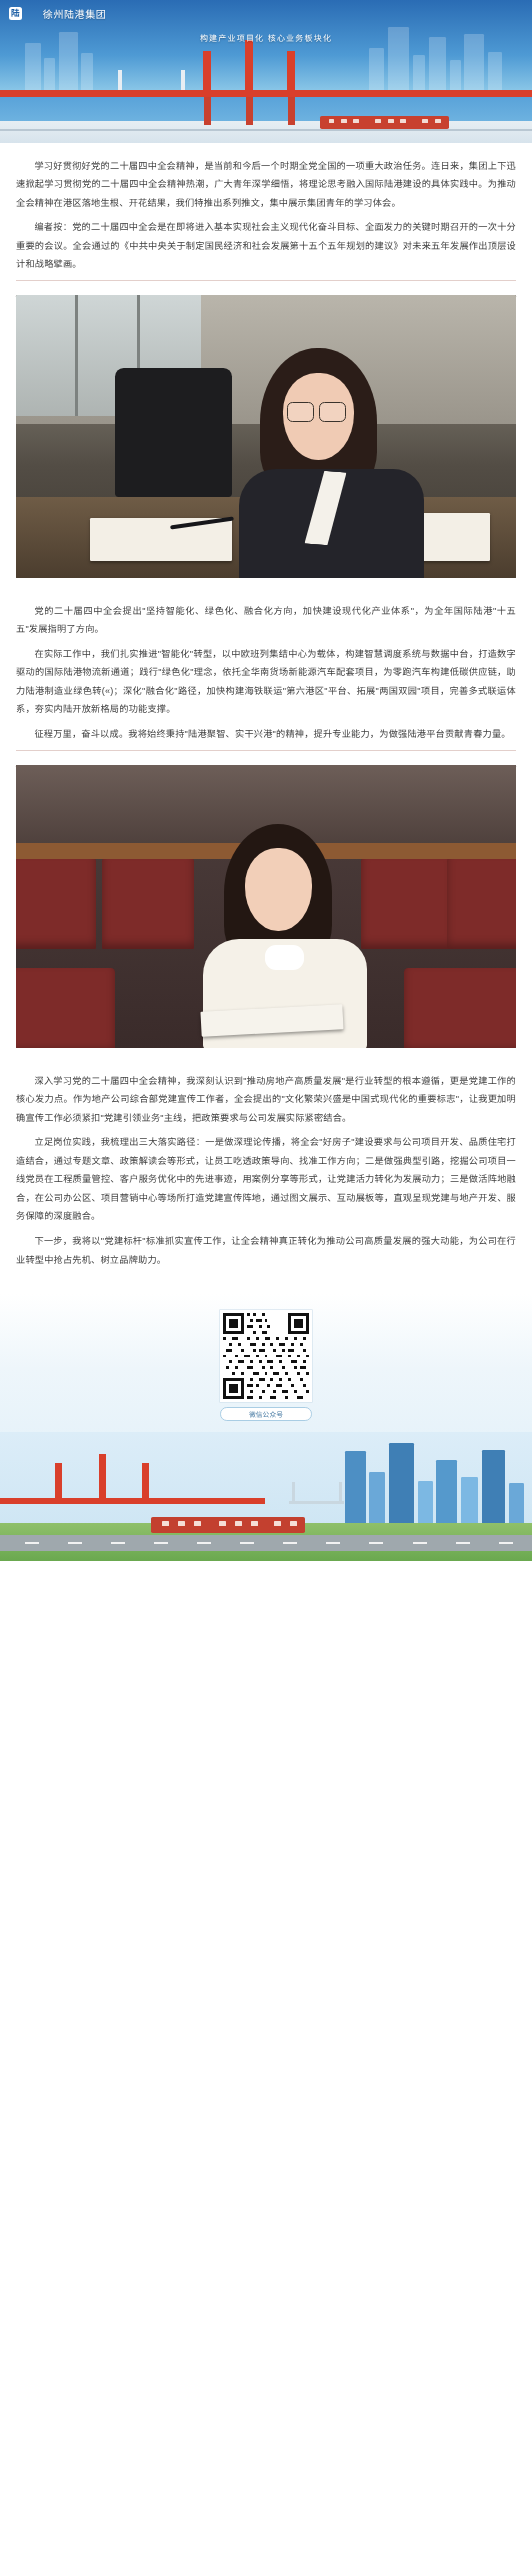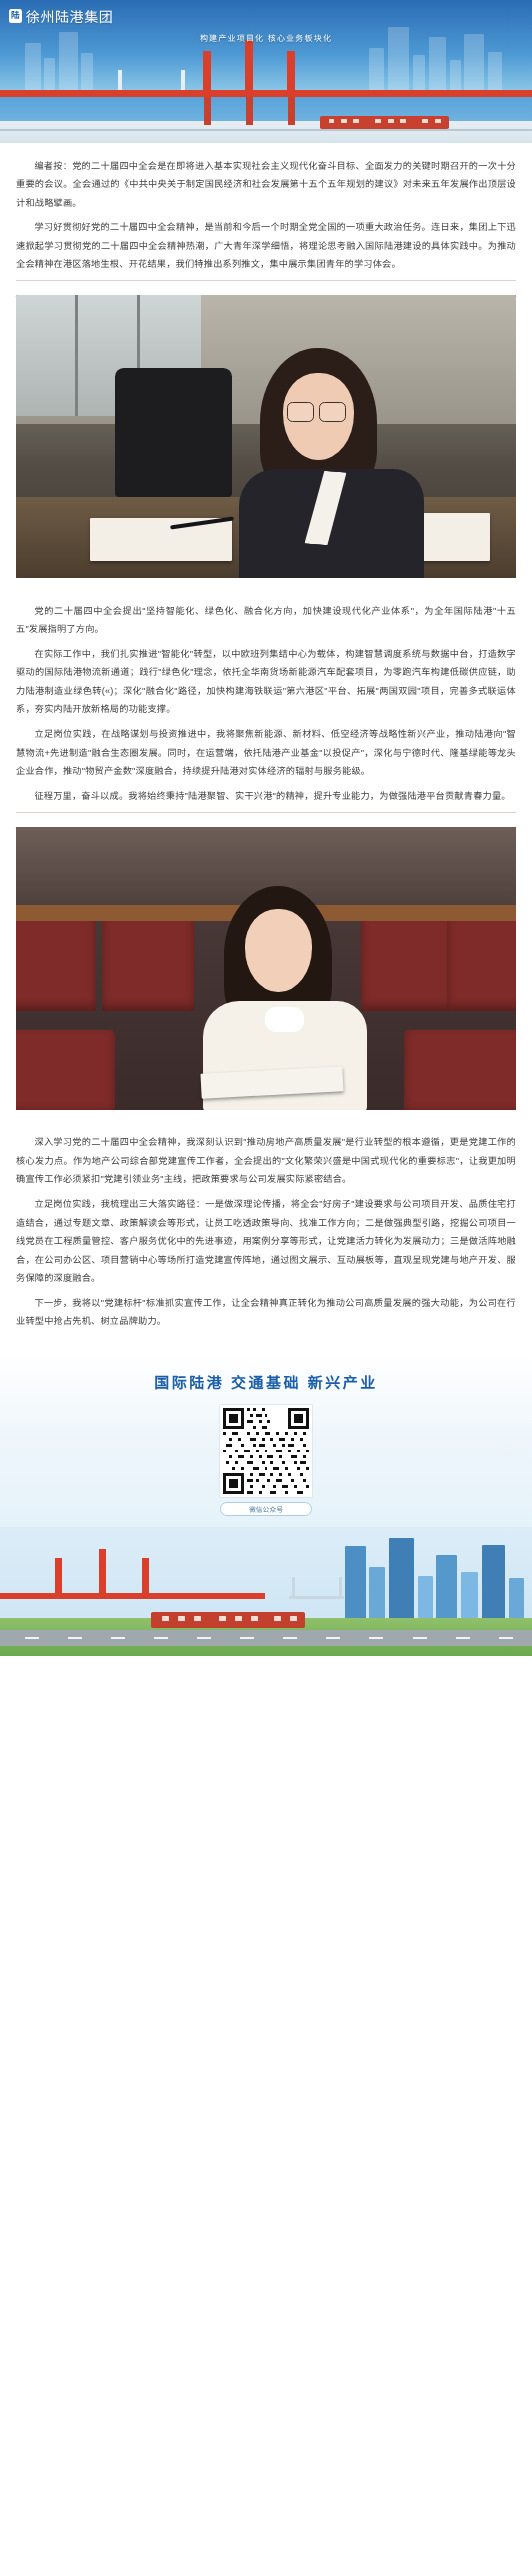--- a/index.html
+++ b/index.html
@@ -42,23 +42,24 @@
     border-radius: 2.5px;
     background: #ffffff;
     color: #1d5fa5;
     font-size: 8.6px;
     font-weight: bold;
     line-height: 13.5px;
     text-align: center;
   }
   .banner-logo .logo-text {
     color: #ffffff;
-    font-size: 14px;
+    font-size: 10px;
     letter-spacing: 0.6px;
     text-shadow: 0 0.6px 1.2px rgba(0,0,0,.25);
+    margin-left: 17px;
   }
   .slogan {
     position: absolute;
     left: 50%;
     transform: translateX(-50%);
     top: 32px;
     color: #ffffff;
     font-size: 8px;
     letter-spacing: 1.2px;
     text-shadow: 0 0.6px 1.8px rgba(0,0,0,.3);
@@ -371,22 +372,22 @@
 
     <div class="banner-logo">
       <div class="mark">陆</div>
       <div class="logo-text">徐州陆港集团</div>
     </div>
 
     <div class="slogan">构建产业项目化 核心业务板块化</div>
   </div>
 
   <div class="content">
+    <p class="para">学习好贯彻好党的二十届四中全会精神，是当前和今后一个时期全党全国的一项重大政治任务。连日来，集团上下迅速掀起学习贯彻党的二十届四中全会精神热潮，广大青年深学细悟，将理论思考融入国际陆港建设的具体实践中。为推动全会精神在港区落地生根、开花结果，我们特推出系列推文，集中展示集团青年的学习体会。</p>
     <p class="para">编者按：党的二十届四中全会是在即将进入基本实现社会主义现代化奋斗目标、全面发力的关键时期召开的一次十分重要的会议。全会通过的《中共中央关于制定国民经济和社会发展第十五个五年规划的建议》对未来五年发展作出顶层设计和战略擘画。</p>
-    <p class="para">学习好贯彻好党的二十届四中全会精神，是当前和今后一个时期全党全国的一项重大政治任务。连日来，集团上下迅速掀起学习贯彻党的二十届四中全会精神热潮，广大青年深学细悟，将理论思考融入国际陆港建设的具体实践中。为推动全会精神在港区落地生根、开花结果，我们特推出系列推文，集中展示集团青年的学习体会。</p>
 
     <div class="title-divider"></div>
   </div>
 
   <div class="photo">
     <div class="ph1-bg"></div>
     <div class="ph1-wall"></div>
     <div class="ph1-window">
       <div class="mull" style="left:59px;"></div>
       <div class="mull" style="left:121px;"></div>
@@ -402,21 +403,20 @@
       <div class="ph1-glass" style="left:54px;"></div>
       <div class="ph1-glass" style="left:86px;"></div>
       <div class="ph1-body"></div>
       <div class="ph1-lapel"></div>
     </div>
   </div>
 
   <div class="content">
     <p class="para">党的二十届四中全会提出"坚持智能化、绿色化、融合化方向，加快建设现代化产业体系"，为全年国际陆港"十五五"发展指明了方向。</p>
     <p class="para">在实际工作中，我们扎实推进"智能化"转型，以中欧班列集结中心为载体，构建智慧调度系统与数据中台，打造数字驱动的国际陆港物流新通道；践行"绿色化"理念，依托全华南货场新能源汽车配套项目，为零跑汽车构建低碳供应链，助力陆港制造业绿色转(«)；深化"融合化"路径，加快构建海铁联运"第六港区"平台、拓展"两国双园"项目，完善多式联运体系，夯实内陆开放新格局的功能支撑。</p>
-    <p class="para">立足岗位实践，在战略谋划与投资推进中，我将聚焦新能源、新材料、低空经济等战略性新兴产业，推动陆港向"智慧物流+先进制造"融合生态圈发展。同时，在运营端，依托陆港产业基金"以投促产"，深化与宁德时代、隆基绿能等龙头企业合作，推动"物贸产金数"深度融合，持续提升陆港对实体经济的辐射与服务能级。</p>
     <p class="para">征程万里，奋斗以成。我将始终秉持"陆港聚智、实干兴港"的精神，提升专业能力，为做强陆港平台贡献青春力量。</p>
 
     <div class="title-divider"></div>
   </div>
 
   <div class="photo">
     <div class="ph2-bg"></div>
     <div class="ph2-wall"></div>
     <div class="ph2-seatback" style="left:-12.3px; top:92px; width:92px; height:92px;"></div>
     <div class="ph2-seatback" style="left:86px; top:92px; width:92px; height:92px;"></div>
@@ -434,21 +434,20 @@
     <div class="ph2-book"></div>
   </div>
 
   <div class="content">
     <p class="para">深入学习党的二十届四中全会精神，我深刻认识到"推动房地产高质量发展"是行业转型的根本遵循，更是党建工作的核心发力点。作为地产公司综合部党建宣传工作者，全会提出的"文化繁荣兴盛是中国式现代化的重要标志"，让我更加明确宣传工作必须紧扣"党建引领业务"主线，把政策要求与公司发展实际紧密结合。</p>
     <p class="para">立足岗位实践，我梳理出三大落实路径：一是做深理论传播，将全会"好房子"建设要求与公司项目开发、品质住宅打造结合，通过专题文章、政策解读会等形式，让员工吃透政策导向、找准工作方向；二是做强典型引路，挖掘公司项目一线党员在工程质量管控、客户服务优化中的先进事迹，用案例分享等形式，让党建活力转化为发展动力；三是做活阵地融合，在公司办公区、项目营销中心等场所打造党建宣传阵地，通过图文展示、互动展板等，直观呈现党建与地产开发、服务保障的深度融合。</p>
     <p class="para">下一步，我将以"党建标杆"标准抓实宣传工作，让全会精神真正转化为推动公司高质量发展的强大动能，为公司在行业转型中抢占先机、树立品牌助力。</p>
   </div>
 
   <div class="footer">
-    <div class="footer-title">国际陆港  交通基础  新兴产业</div>
 
     <div class="qr-wrap">
       <svg class="qr-box" viewBox="0 0 29 29" shape-rendering="crispEdges">
         <rect width="29" height="29" fill="#ffffff"></rect>
         <g fill="#111111">
           <rect x="0" y="0" width="7" height="1"></rect>
             <rect x="0" y="6" width="7" height="1"></rect>
           <rect x="0" y="0" width="1" height="7"></rect>
             <rect x="6" y="0" width="1" height="7"></rect>
           <rect x="2" y="2" width="3" height="3"></rect>

